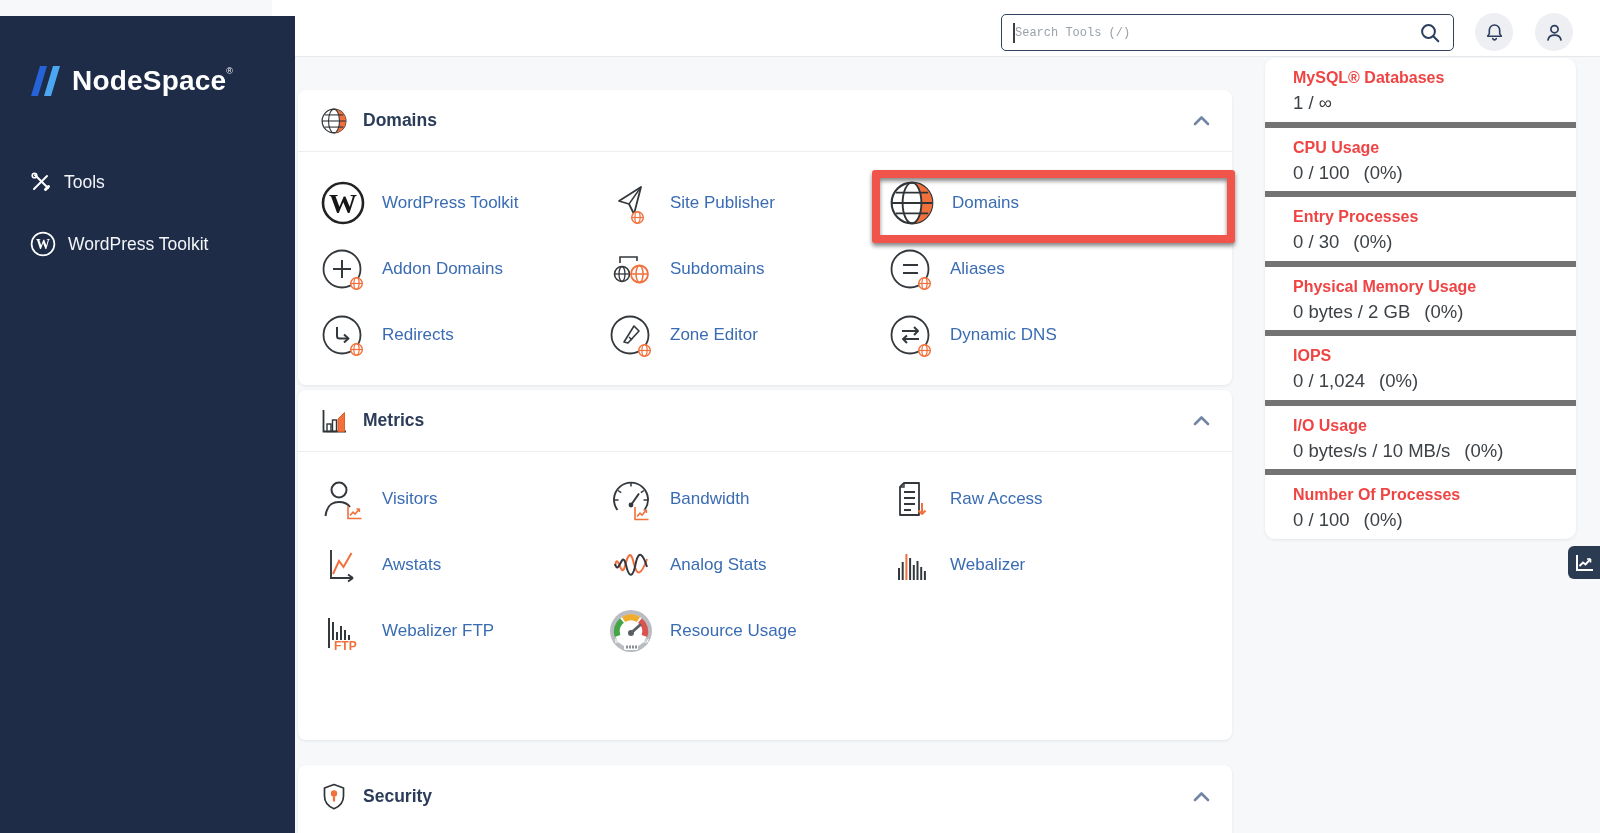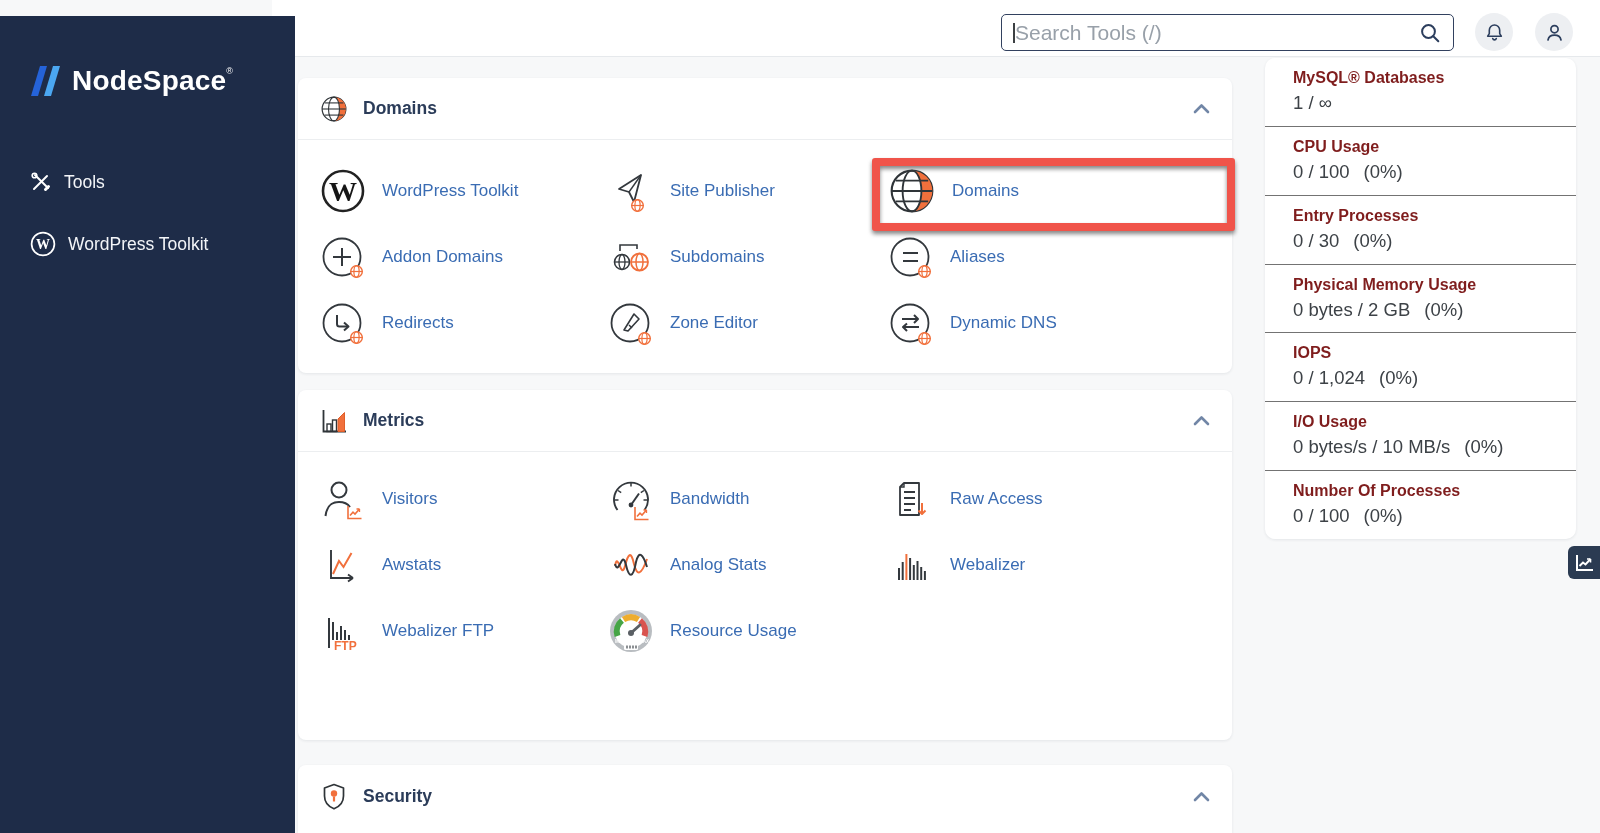--- a/index.html
+++ b/index.html
@@ -12,52 +12,52 @@
   .logo { position:absolute; left:24px; top:46px; display:flex; align-items:flex-start; gap:8px; }
   .logo-text { color:#ffffff; font-size:28px; font-weight:700; letter-spacing:.2px; line-height:38px; }
   .logo-sup { color:#ffffff; font-size:9px; vertical-align:top; line-height:18px; }
   .nav { position:absolute; left:0; top:142px; width:272px; }
   .nav-item { display:flex; align-items:center; gap:12px; padding:13px 0 13px 30px; color:#f3f5f8; font-size:17.5px; cursor:pointer; }
   .nav-item + .nav-item { margin-top:12px; }
 
   
   .topbar { position:absolute; left:272px; top:0; width:1328px; height:57px; background:#ffffff; border-bottom:1px solid #e6e9ec; z-index:4; }
   .search-box { position:absolute; left:729px; top:14px; width:453px; height:37px; border:1.5px solid #32415f; border-radius:5px; background:#fff; }
-  .search-input { position:absolute; left:0; top:0; width:100%; height:100%; border:none; outline:none; background:transparent; padding:0 44px 0 13px; font-family:Liberation Sans, sans-serif; font-size:21px; color:#0f766e; }
+  .search-input { position:absolute; left:0; top:0; width:100%; height:100%; border:none; outline:none; background:transparent; padding:0 44px 0 13px; font-family:Liberation Mono, monospace; font-size:12px; color:#0f766e; }
   .search-input::placeholder { color:#98a0a9; }
   .caret { position:absolute; left:11px; top:8px; width:1.5px; height:20px; background:#3c4043; }
   .search-glass { position:absolute; right:12px; top:8px; }
   .round-btn { position:absolute; top:13px; width:38px; height:38px; border-radius:50%; background:#edeff2; display:flex; align-items:center; justify-content:center; cursor:pointer; border:none; }
   .btn-bell { left:1203px; }
   .btn-user { left:1263px; }
 
   
   .card { position:absolute; left:298px; width:934px; background:#ffffff; border-radius:8px; box-shadow:0 1px 3px rgba(30,45,70,.09); }
-  .card-domains { top:78px; height:295px; }
+  .card-domains { top:90px; height:295px; }
   .card-metrics { top:390px; height:350px; }
   .card-security { top:765px; height:120px; }
   .card-header { height:62px; display:flex; align-items:center; padding:0 18px 0 22px; border-bottom:1px solid #eceef0; }
   .card-security .card-header { border-bottom:none;justify-content:space-between; }
   .card-title { margin-left:15px; font-size:17.5px; font-weight:700; color:#2b3c59; }
   .chevron { margin-left:auto; background:none; border:none; cursor:pointer; display:flex; align-items:center; padding:4px; }
   .grid { display:grid; grid-template-columns:288px 280px auto; }
   .card-domains .grid { grid-template-rows:repeat(3,66px); padding-top:18px; }
   .card-metrics .grid { grid-template-rows:repeat(4,66px); padding-top:14px; }
   .cell { display:flex; align-items:center; gap:16px; padding-left:22px; }
   .cell a { font-size:17px; color:#3a6cb3; text-decoration:none; cursor:pointer; white-space:nowrap; }
   .cell svg { flex:0 0 auto; }
 
   
   .highlight { position:absolute; left:574px; top:80px; width:363px; height:73px; border:8px solid #f0544a; border-radius:3px; filter:drop-shadow(0 3px 2px rgba(70,70,70,.65)); pointer-events:none; z-index:6; }
 
   
   .stats { position:absolute; left:1265px; top:58px; width:311px; height:481px; background:#fff; border-radius:10px; box-shadow:0 1px 3px rgba(30,45,70,.09); display:flex; flex-direction:column; overflow:hidden; }
   .stat-row { flex:1; padding:11px 16px 0 28px; }
-  .stat-row + .stat-row { border-top:1px solid #737373; }
-  .stat-label { font-size:16px; font-weight:700; color:#7f1d1d; }
+  .stat-row + .stat-row { border-top:6px solid #737373; }
+  .stat-label { font-size:16px; font-weight:700; color:#ef4444; }
   .stat-value-row { display:flex; gap:14px; margin-top:5px; font-size:18.5px; color:#3d4247; }
 
   .chart-btn { position:absolute; left:1568px; top:546px; width:46px; height:33px; background:#2b3b52; border:none; border-radius:6px; cursor:pointer; display:flex; align-items:center; padding-left:7px; z-index:7; }
 </style>
 </head>
 <body>
 
 <svg width="0" height="0" style="position:absolute" aria-hidden="true">
   <defs>
     <symbol id="mini-globe" viewBox="0 0 16 16">

